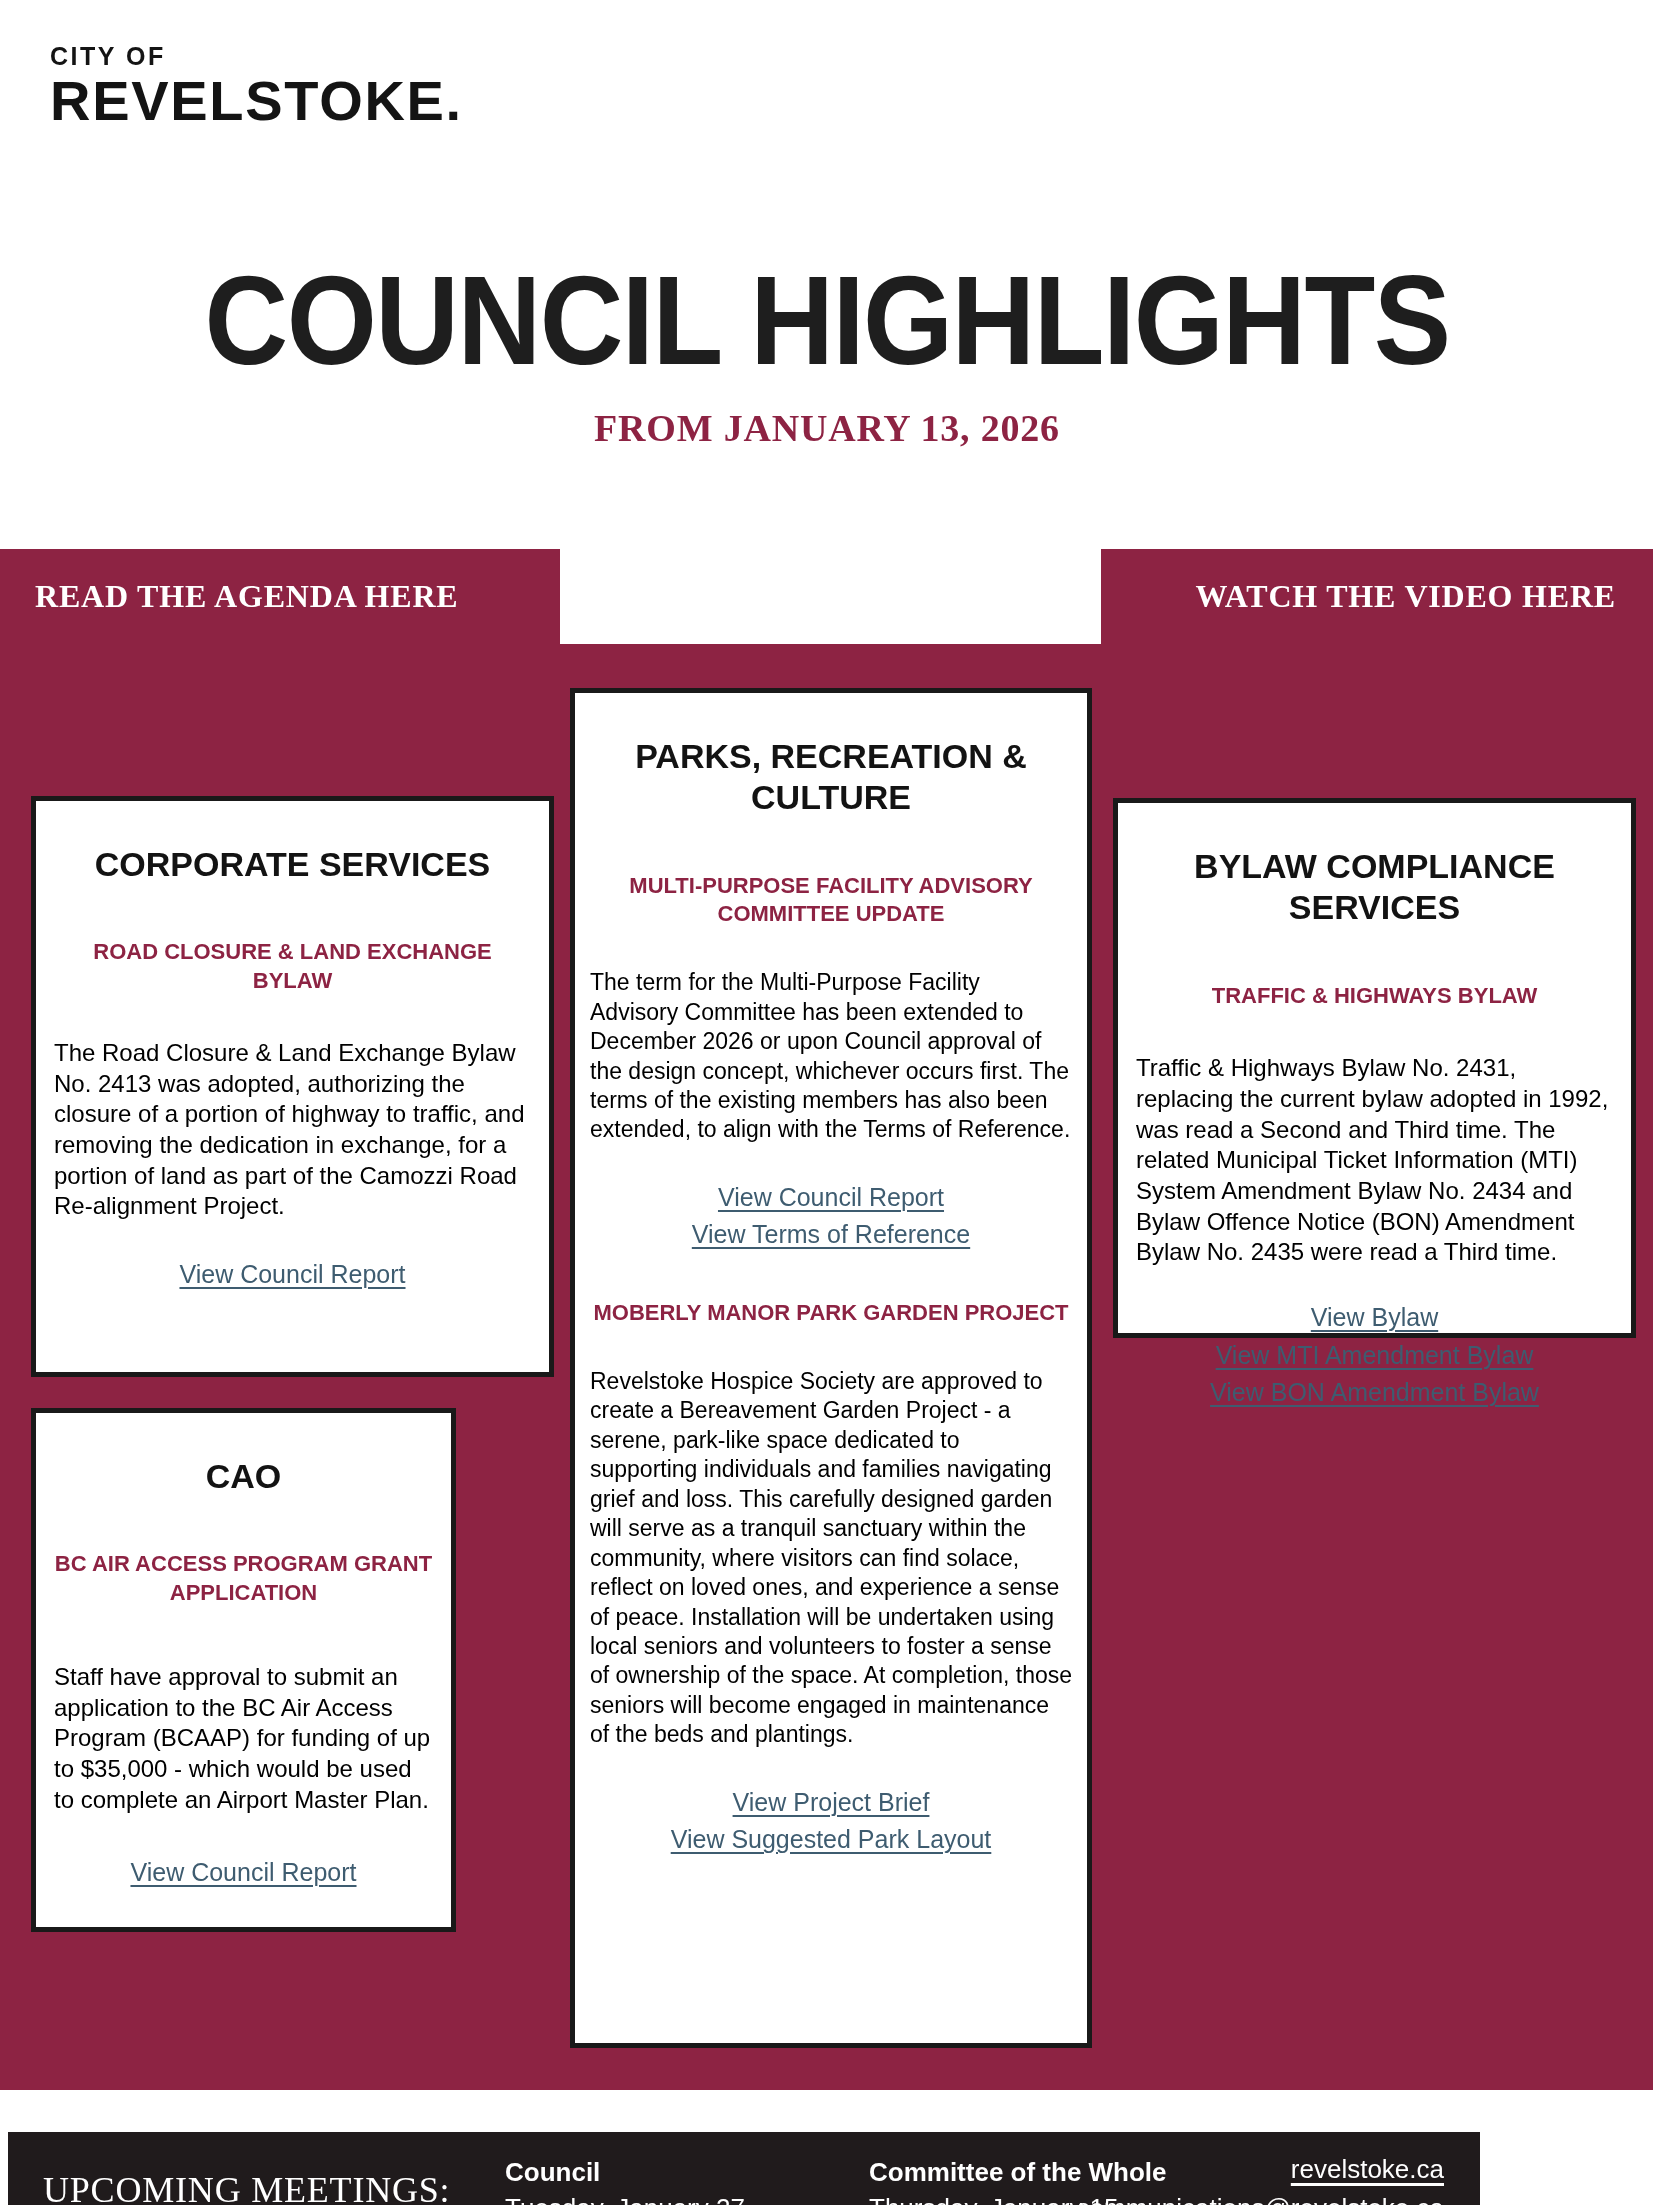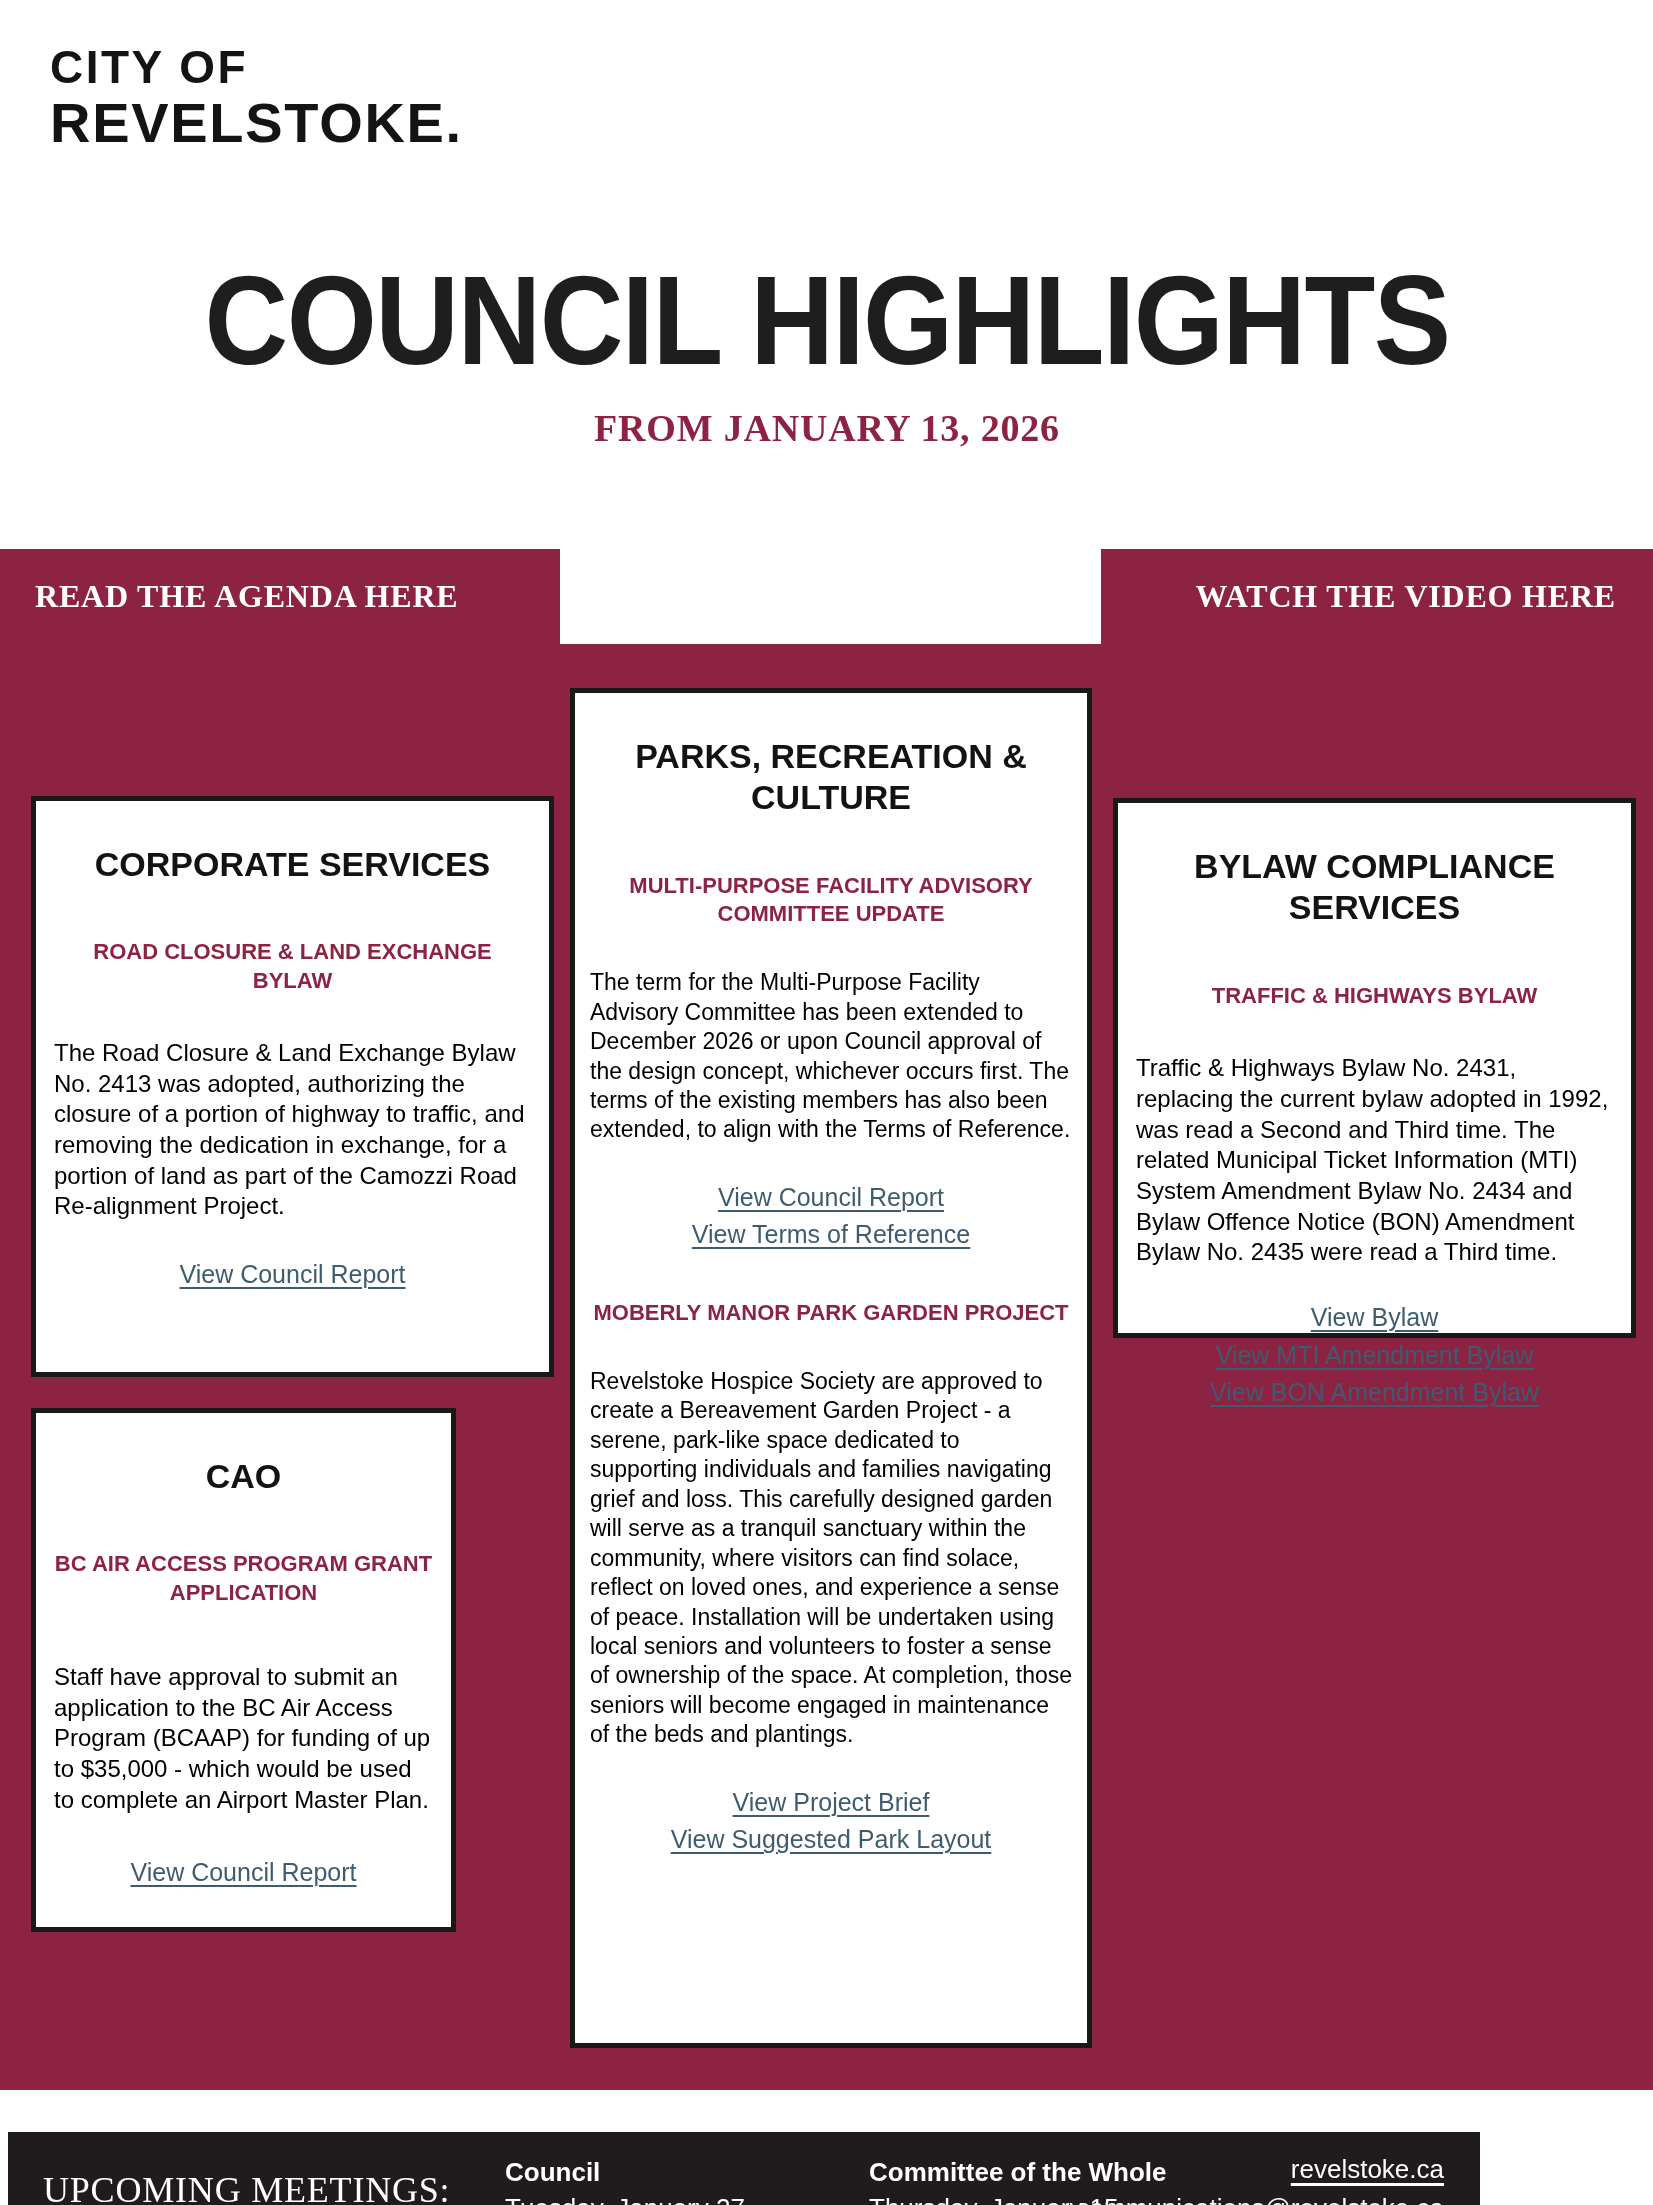--- a/index.html
+++ b/index.html
@@ -12,21 +12,21 @@
   html,body{background:#ffffff;}
   .page{
     position:relative;
     width:1654px;height:2205px;
     background:#ffffff;
     font-family:"Liberation Sans", sans-serif;
     overflow:hidden;
   }
   
   .logo{position:absolute;left:50px;top:43px;color:var(--ink);}
-  .logo-line1{font-size:46px;font-weight:900;letter-spacing:2.5px;line-height:1.05;}
+  .logo-line1{font-size:25px;font-weight:900;letter-spacing:2.5px;line-height:1.05;}
   .logo-line2{font-size:56px;font-weight:900;letter-spacing:1.7px;line-height:1.15;}
   .title{
     position:absolute;top:248px;left:0;width:100%;
     text-align:center;white-space:nowrap;
     font-size:126px;font-weight:bold;color:#1e1e1e;
     letter-spacing:-1.7px;
     transform:scaleX(0.92);transform-origin:center;
   }
   .subtitle{
     position:absolute;top:406px;left:0;width:100%;

